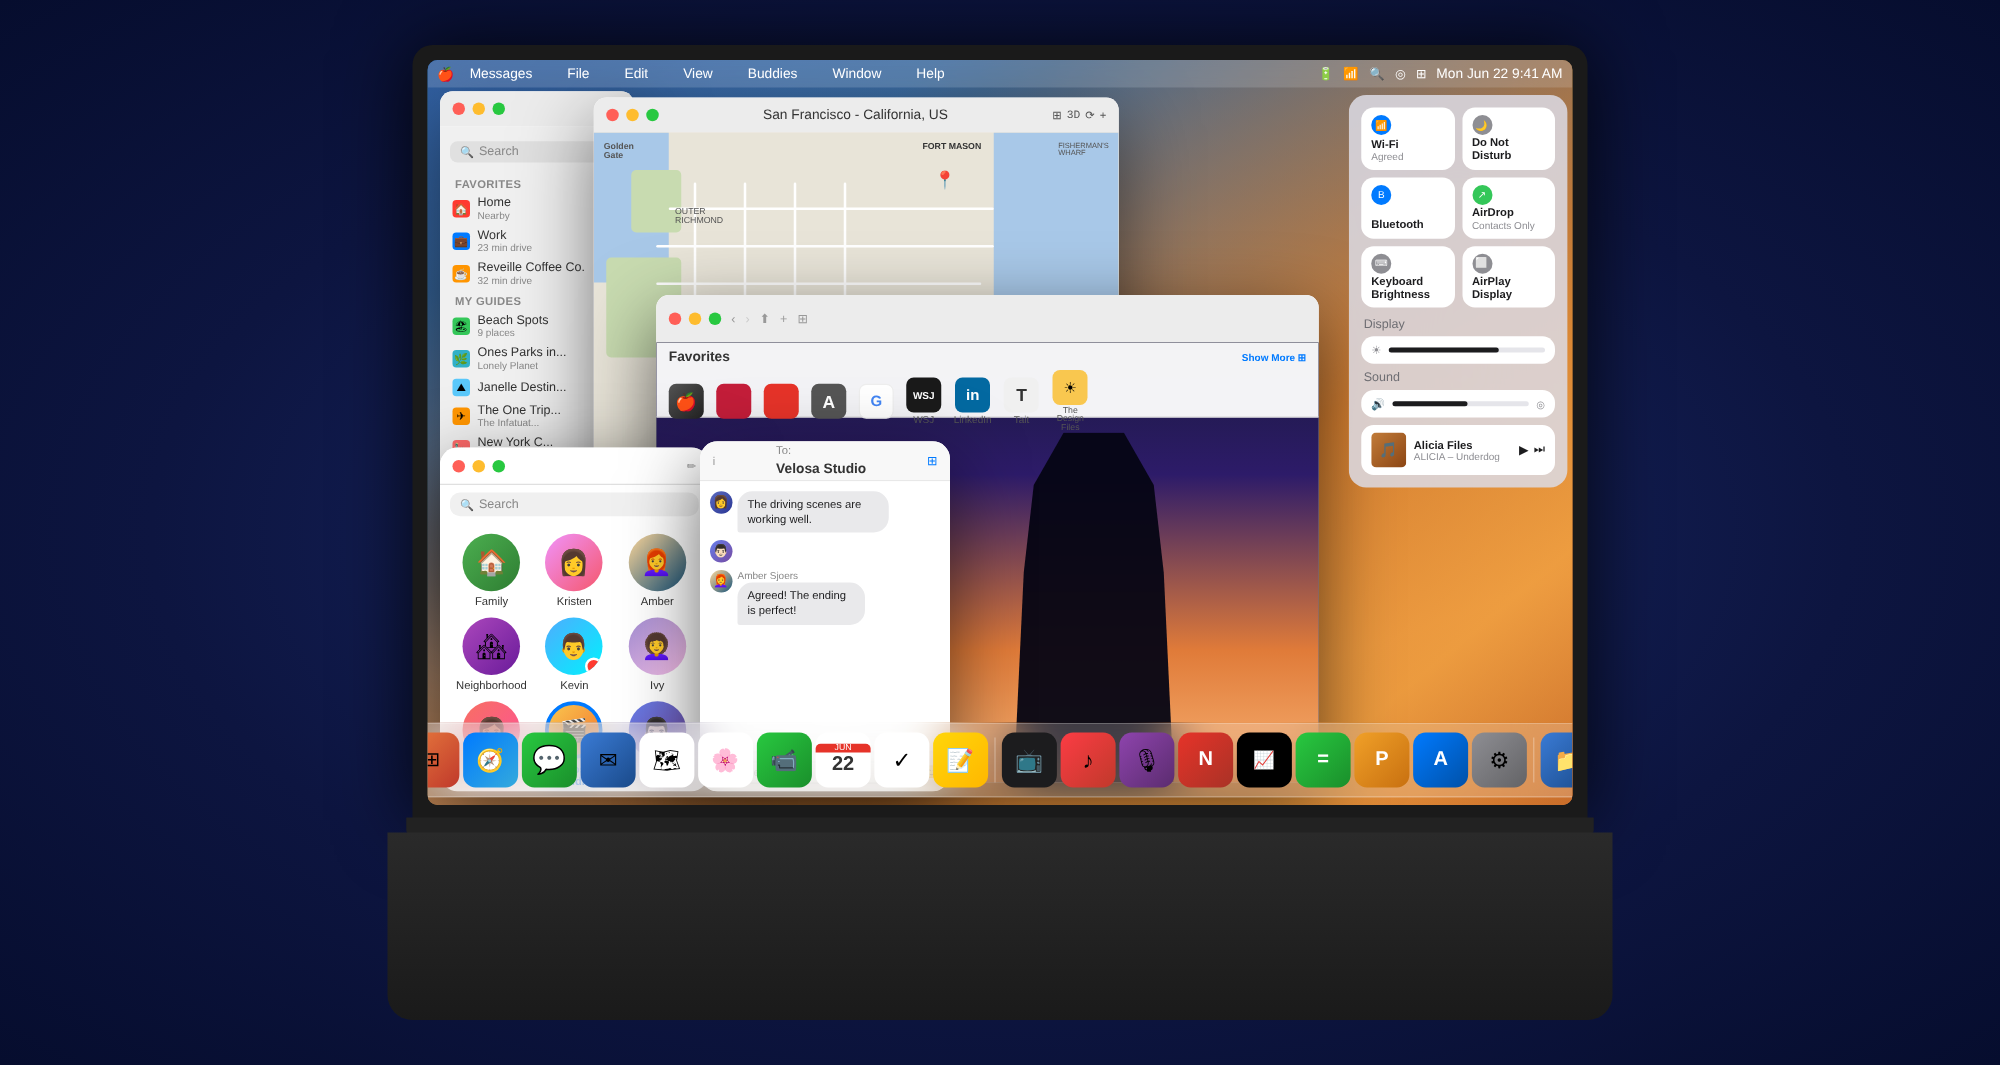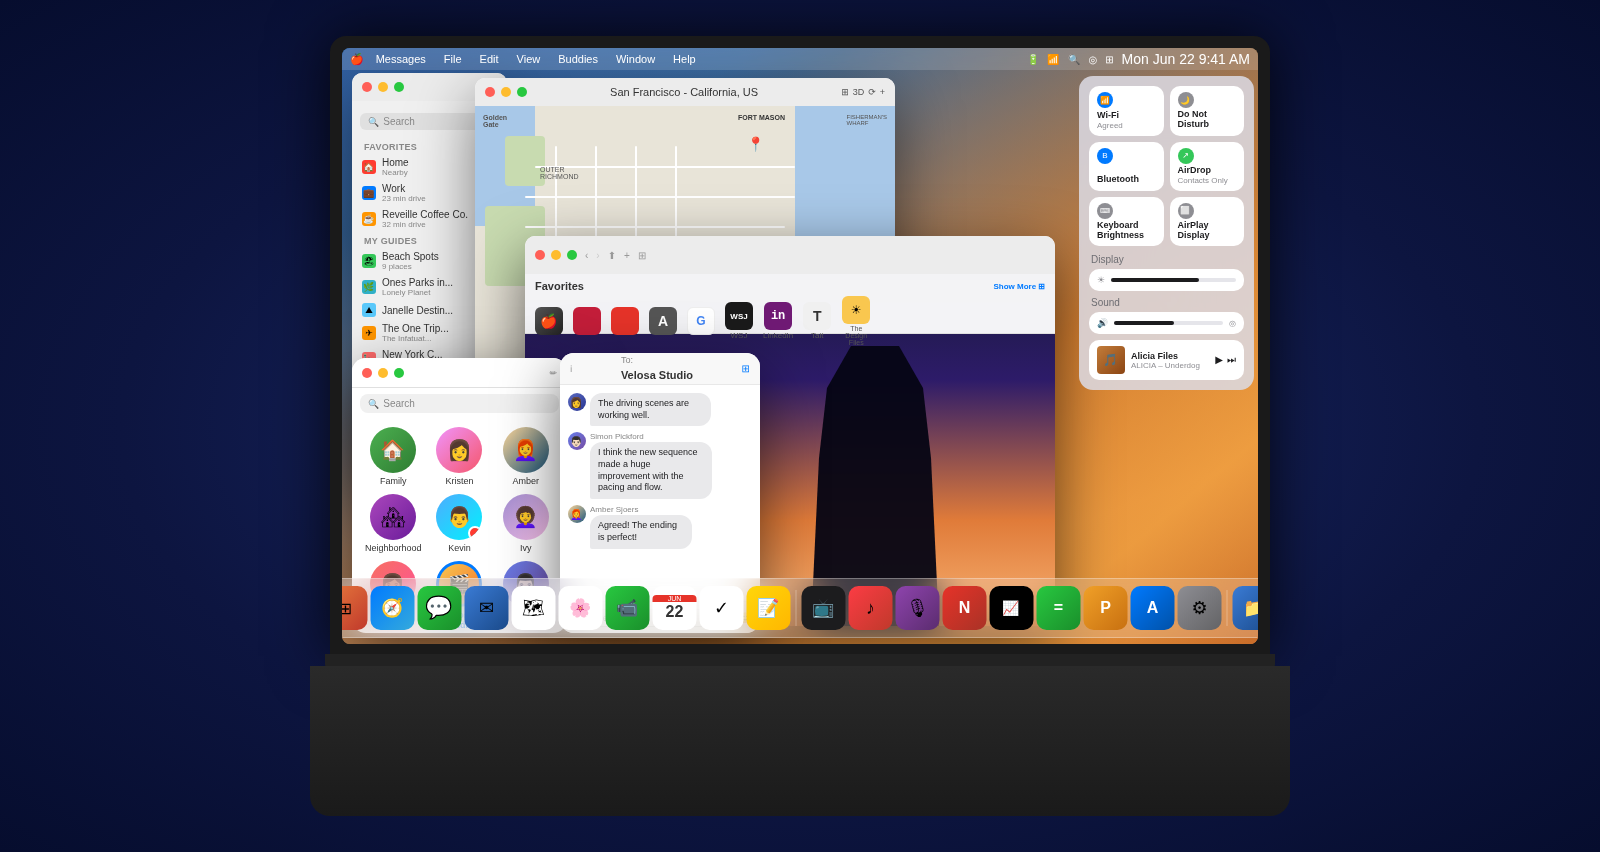--- a/index.html
+++ b/index.html
@@ -71,37 +71,37 @@
       gap: 12px;
     }
 
     .menubar-apple {
       font-size: 11px;
       color: white;
     }
 
     .menubar-items {
       display: flex;
-      gap: 18px;
+      gap: 28px;
     }
 
     .menubar-item {
       font-size: 11px;
       color: white;
       font-weight: 500;
     }
 
     .menubar-right {
       display: flex;
       align-items: center;
       gap: 8px;
     }
 
     .menubar-status {
-      font-size: 14px;
+      font-size: 11px;
       color: white;
     }
 
     
     .control-center {
       position: absolute;
       top: 28px;
       right: 4px;
       width: 175px;
       background: rgba(220,220,230,0.85);
@@ -789,21 +789,21 @@
 
     .show-more-btn {
       font-size: 8px;
       color: #007aff;
       cursor: pointer;
     }
 
     
     .fi-apple { background: linear-gradient(135deg, #555,#222); }
     .fi-wsj { background: #1a1a1a; color: white; font-size: 8px; font-weight: bold; }
-    .fi-li { background: #701a75; font-family: Liberation Mono, monospace; }
+    .fi-li { background: #0369a1; }
     .fi-design { background: #f9c74f; }
   </style>
 </head>
 <body>
 
 <div class="macbook">
 
   <div class="macbook-screen-bezel">
     <div class="macbook-screen">
 
@@ -985,21 +985,21 @@
       </div>
 
       <div class="maps-window">
         <div class="window-titlebar">
           <div class="traffic-light red"></div>
           <div class="traffic-light yellow"></div>
           <div class="traffic-light green"></div>
           <div class="window-title-text">San Francisco - California, US</div>
           <div style="display:flex;gap:4px;">
             <span style="font-size:9px;color:#555;">⊞</span>
-            <span style="font-size:9px;color:#555;">3D</span>
+            <span style="font-size:9px;color:#555;font-family:Liberation Mono, monospace;">3D</span>
             <span style="font-size:9px;color:#555;">⟳</span>
             <span style="font-size:9px;color:#555;">+</span>
           </div>
         </div>
         <div class="maps-content">
 
           <div class="map-bg"></div>
 
           <div class="map-water" style="top:0;left:0;width:60px;height:120px;border-radius:0;"></div>
           <div class="map-water" style="top:0;right:0;width:100px;height:250px;border-radius:0;"></div>
@@ -1181,24 +1181,20 @@
 
           <div class="msg-bubble-row">
             <div class="msg-sender-avatar av-indigo" style="display:flex;align-items:center;justify-content:center;font-size:10px;">👩</div>
             <div>
               <div class="msg-bubble received">The driving scenes are working well.</div>
             </div>
           </div>
 
           <div class="msg-bubble-row">
             <div class="msg-sender-avatar" style="background:linear-gradient(135deg,#667eea,#764ba2);border-radius:50%;display:flex;align-items:center;justify-content:center;font-size:10px;">👨🏻</div>
-            <div>
-              <div class="msg-sender-name">Simon Pickford</div>
-              <div class="msg-bubble received">I think the new sequence made a huge improvement with the pacing and flow.</div>
-            </div>
           </div>
 
 
           <div class="msg-bubble-row">
             <div class="msg-sender-avatar" style="background:linear-gradient(135deg,#ffd89b,#19547b);border-radius:50%;display:flex;align-items:center;justify-content:center;font-size:10px;">👩‍🦰</div>
             <div>
               <div class="msg-sender-name">Amber Sjoers</div>
               <div class="msg-bubble received">Agreed! The ending is perfect!</div>
             </div>
           </div>

